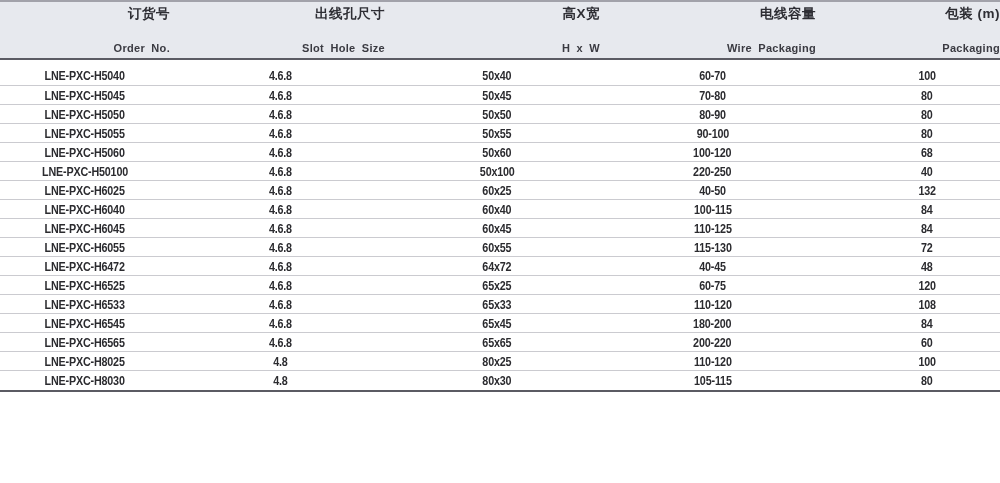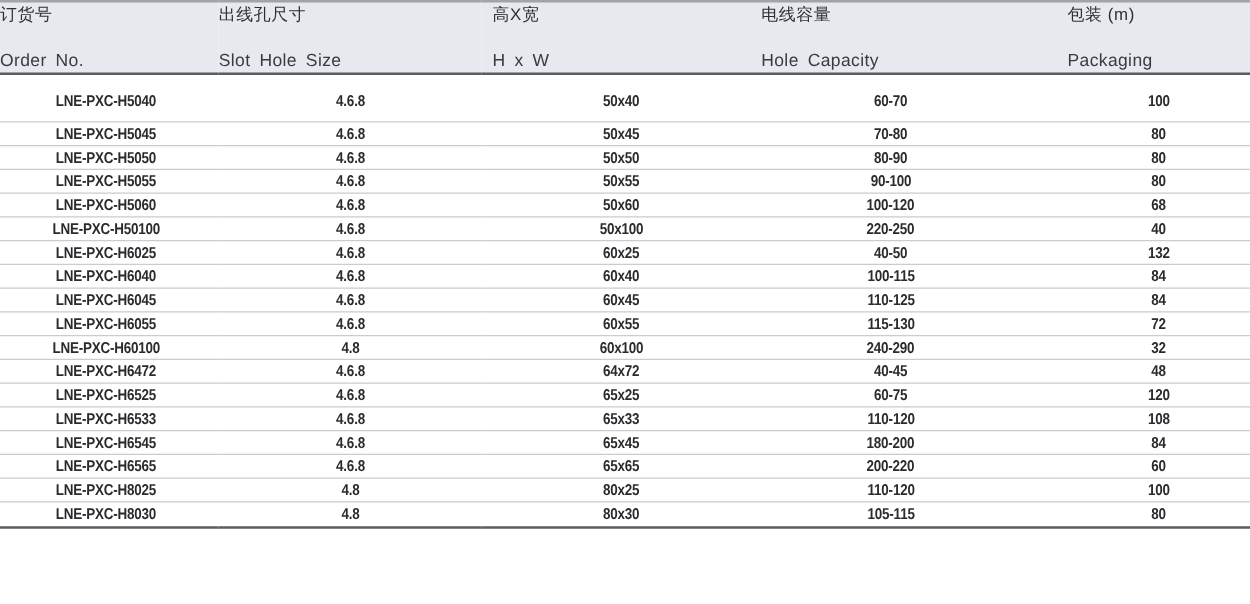--- a/index.html
+++ b/index.html
@@ -26,45 +26,45 @@
   table.spec-table {
     width: 1000px;
     border-collapse: collapse;
     table-layout: fixed;
   }
   thead th {
     height: 58px;
     background: var(--header-bg);
     border-top: 2px solid var(--header-border-top);
     border-bottom: 2px solid var(--header-border-bottom);
-    text-align: left;
+    text-align: right;
     vertical-align: middle;
-    font-weight: normal;
+    font-weight: bold;
     color: var(--header-text);
   }
   .th-zh {
     font-size: 13.5px;
     letter-spacing: 0.5px;
     line-height: 1.25;
   }
   .th-en {
-    font-size: 14px;
+    font-size: 11px;
     letter-spacing: 0.3px;
     word-spacing: 3px;
     margin-top: 20px;
     color: #3a3a41;
   }
   tbody td {
     height: 19px;
     border-bottom: 1px solid var(--row-divider);
     text-align: center;
     vertical-align: middle;
     color: var(--cell-text);
   }
-  tbody tr:first-child td { height: 38px; padding-top: 5px; }
+  tbody tr:first-child td { height: 26px; padding-top: 5px; }
   tbody tr:last-child td { border-bottom: 2px solid var(--bottom-border); height: 21px; }
   .cell-text {
     display: inline-block;
     transform: scaleX(0.86);
     transform-origin: center center;
     font-size: 12.5px;
     font-weight: 700;
     letter-spacing: -0.2px;
     white-space: nowrap;
   }
@@ -100,21 +100,21 @@
         <th>
           <div class="th-zh">出线孔尺寸</div>
           <div class="th-en">Slot Hole Size</div>
         </th>
         <th>
           <div class="th-zh">高X宽</div>
           <div class="th-en">H x W</div>
         </th>
         <th>
           <div class="th-zh">电线容量</div>
-          <div class="th-en">Hole Capacity</div>
+          <div class="th-en">Wire Packaging</div>
         </th>
         <th>
           <div class="th-zh">包装 (m)</div>
           <div class="th-en">Packaging</div>
         </th>
       </tr>
     </thead>
     <tbody>
         <tr>
           <td><span class="cell-text">LNE-PXC-H5040</span></td>
@@ -178,27 +178,20 @@
           <td><span class="cell-text">60x45</span></td>
           <td><span class="cell-text">110-125</span></td>
           <td><span class="cell-text">84</span></td>
         </tr>
         <tr>
           <td><span class="cell-text">LNE-PXC-H6055</span></td>
           <td><span class="cell-text">4.6.8</span></td>
           <td><span class="cell-text">60x55</span></td>
           <td><span class="cell-text">115-130</span></td>
           <td><span class="cell-text">72</span></td>
-        </tr>
-        <tr>
-          <td><span class="cell-text">LNE-PXC-H60100</span></td>
-          <td><span class="cell-text">4.8</span></td>
-          <td><span class="cell-text">60x100</span></td>
-          <td><span class="cell-text">240-290</span></td>
-          <td><span class="cell-text">32</span></td>
         </tr>
         <tr>
           <td><span class="cell-text">LNE-PXC-H6472</span></td>
           <td><span class="cell-text">4.6.8</span></td>
           <td><span class="cell-text">64x72</span></td>
           <td><span class="cell-text">40-45</span></td>
           <td><span class="cell-text">48</span></td>
         </tr>
         <tr>
           <td><span class="cell-text">LNE-PXC-H6525</span></td>

